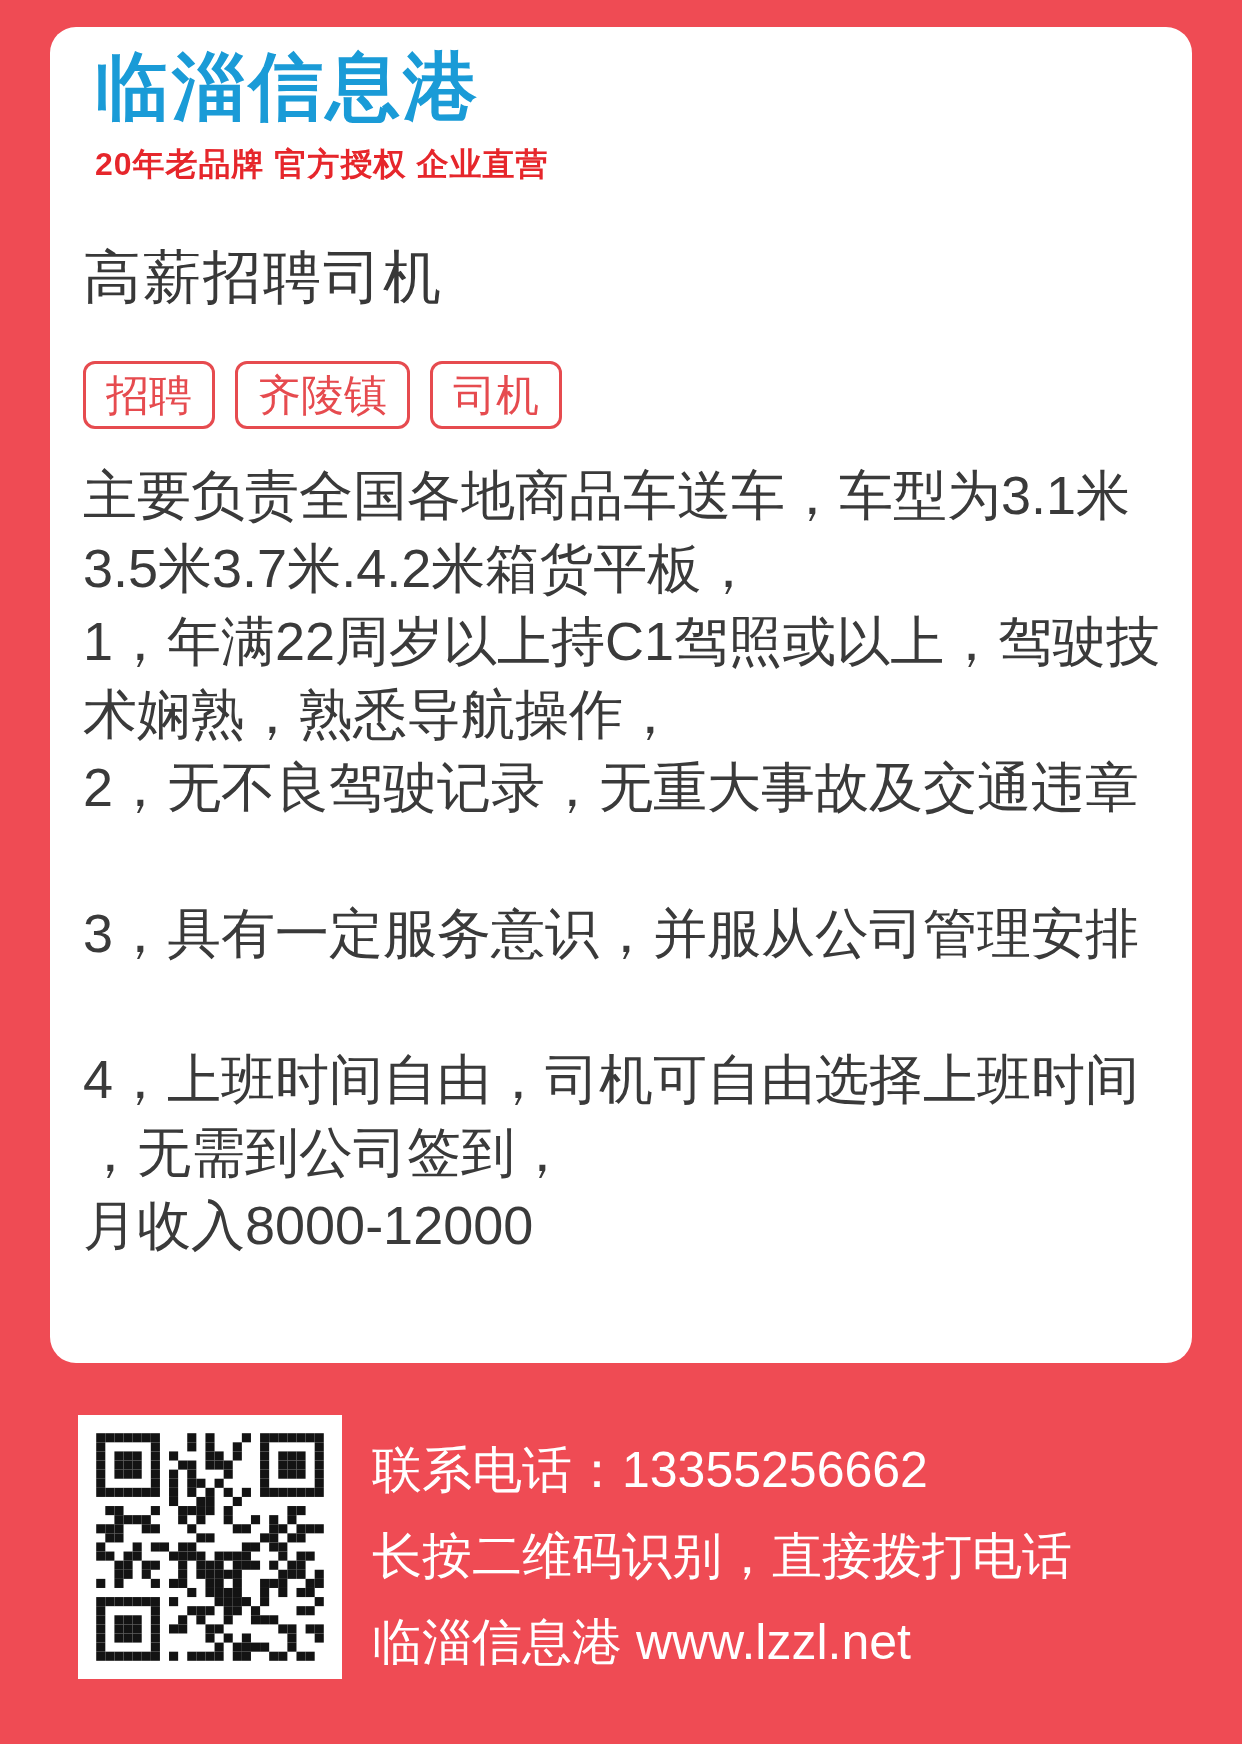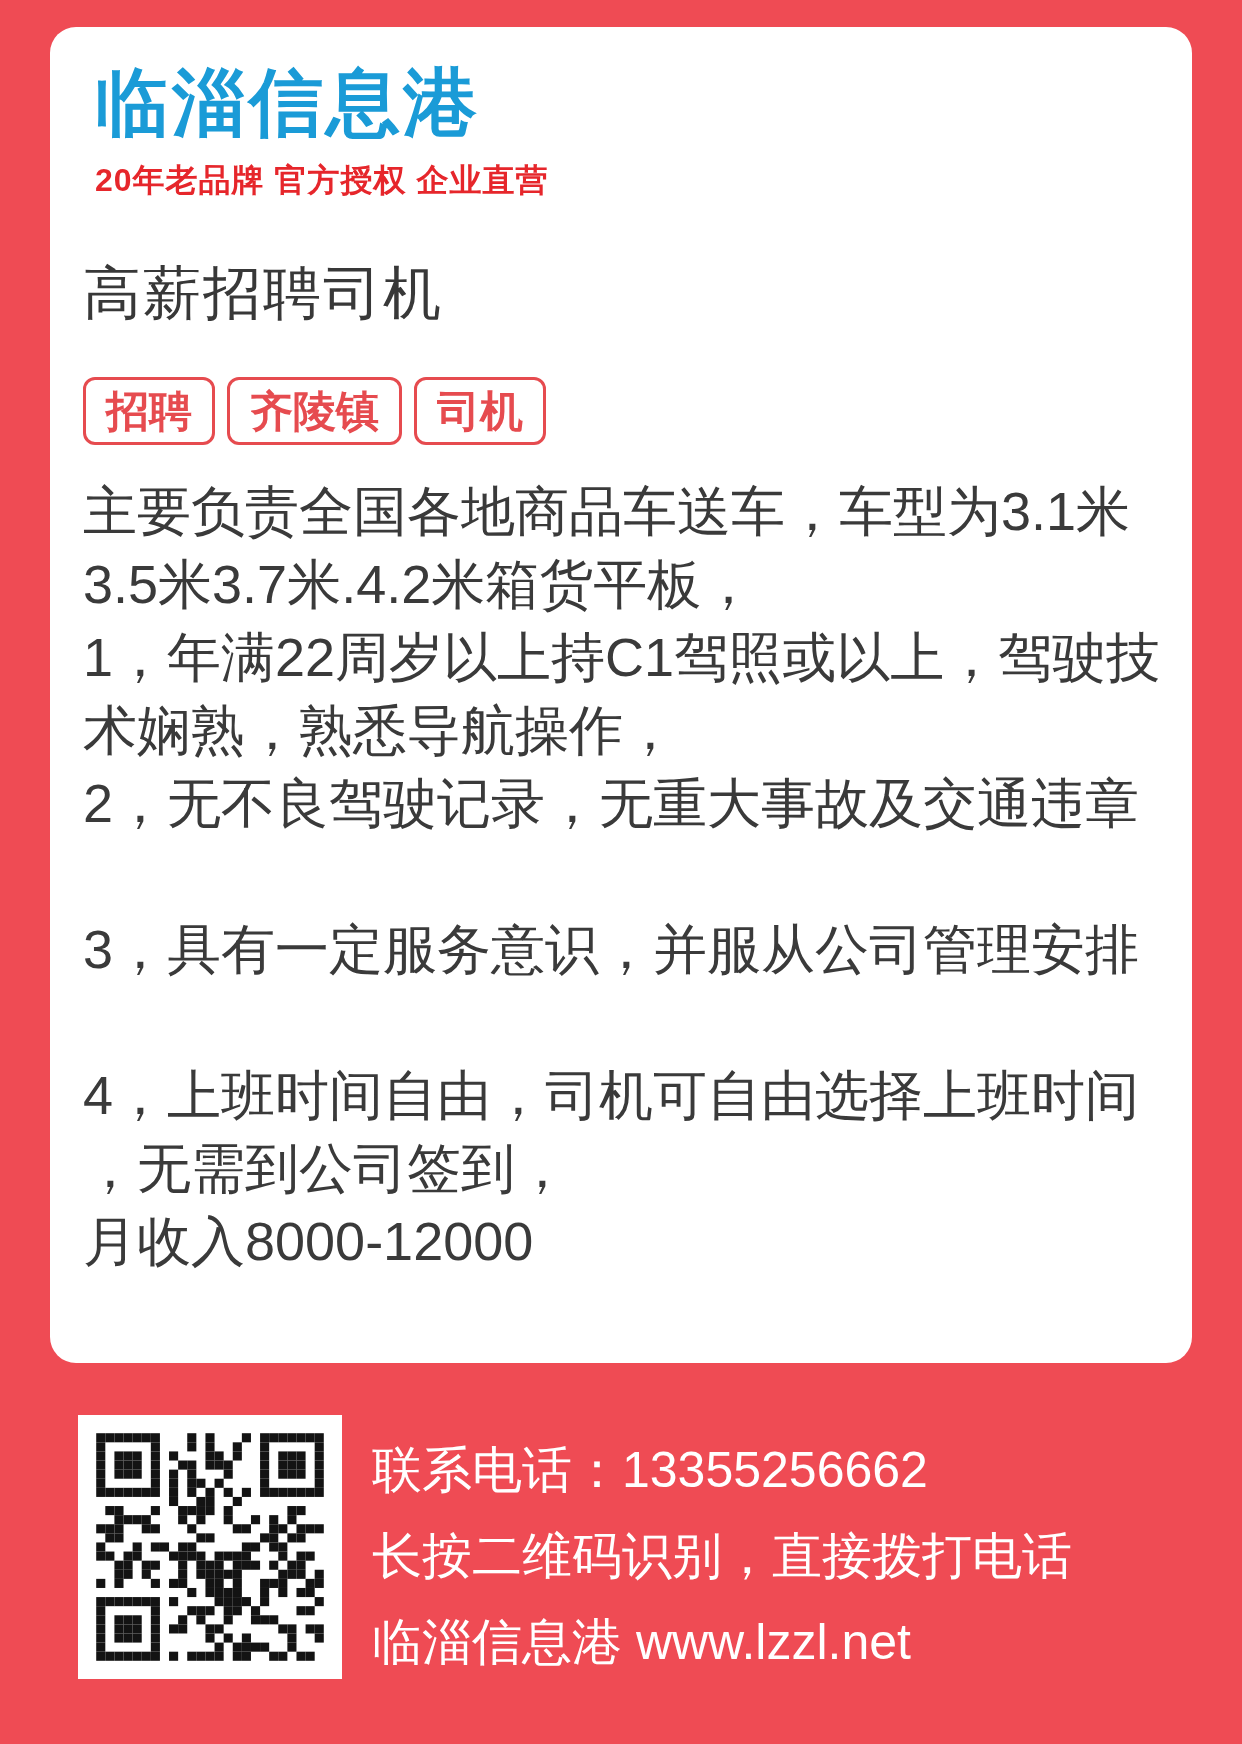--- a/index.html
+++ b/index.html
@@ -6,36 +6,36 @@
   body{
     width:1242px;height:1744px;
     background:var(--bg,#ef4b54);
     font-family:"Liberation Sans","DejaVu Sans",sans-serif;
     position:relative;overflow:hidden;
   }
   .page{position:absolute;inset:0;}
   .card{
     position:absolute;left:50px;top:27px;width:1142px;height:1336px;
     background:#ffffff;border-radius:26px;box-sizing:border-box;
-    padding:36px 33px 0 33px;
+    padding:20px 33px 0 33px;
   }
   .logo{margin-left:12px;}
   .brand{
     font-size:74px;line-height:1.08;font-weight:700;
     color:var(--brand,#1a9bd7);letter-spacing:3px;
   }
   .tagline{
     margin-top:16px;font-size:32px;font-weight:700;
     color:var(--tagline,#e6262b);letter-spacing:1px;
   }
   .title{
     margin:52px 0 16px 0;font-size:58px;font-weight:500;
     color:#383838;letter-spacing:2px;
   }
-  .tags{display:flex;gap:12px;margin-top:44px;font-weight:bold;}
+  .tags{display:flex;gap:20px;margin-top:44px;}
   .tag{
     display:inline-block;box-sizing:border-box;
     border:3px solid var(--tagred,#e64b4f);color:var(--tagred,#e64b4f);
     border-radius:12px;font-size:43px;line-height:1.35;padding:2px 20px;
     background:#fff;
   }
   .body{margin-top:30px;font-size:54px;color:var(--text,#3a3a3a);}
   .body-line{min-height:73px;line-height:73px;white-space:nowrap;letter-spacing:0;}
   .footer{position:absolute;left:0;top:1415px;width:1040px;height:264px;}
   .qr-box{

